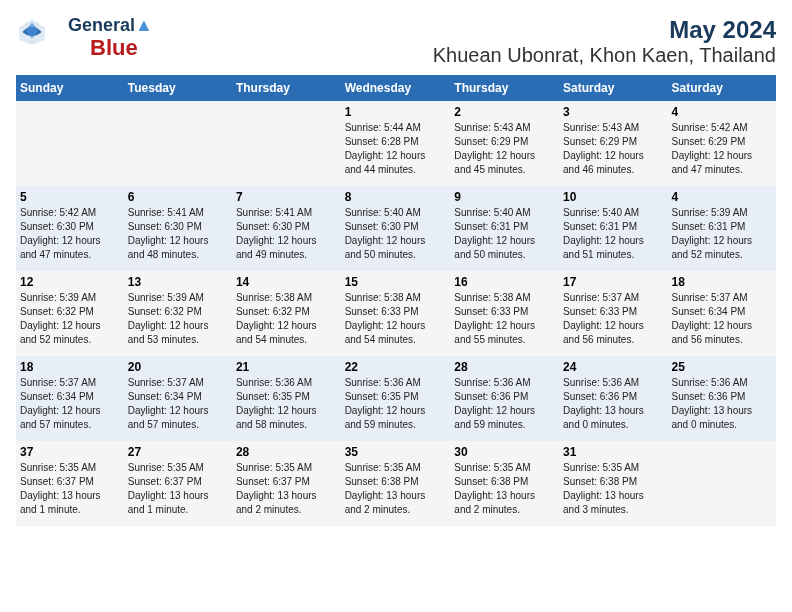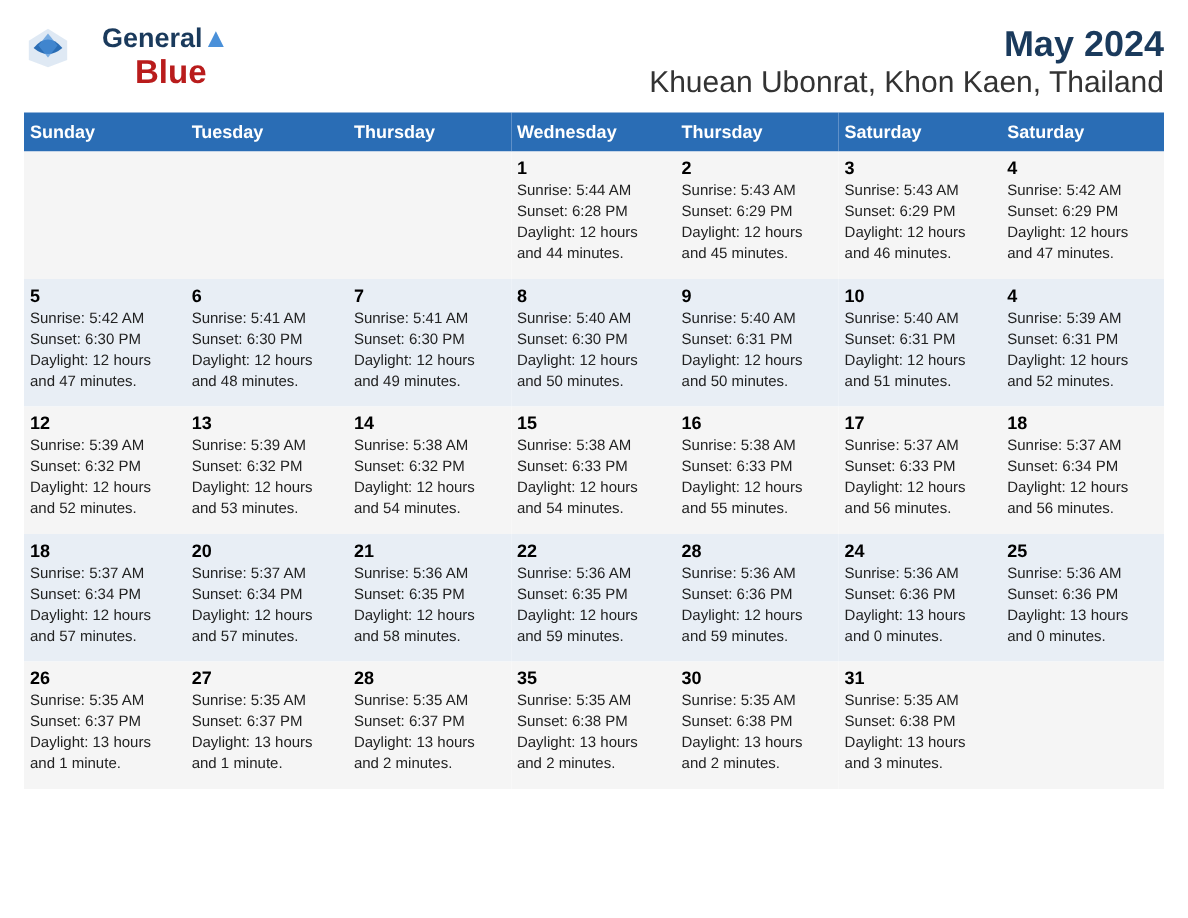--- a/index.html
+++ b/index.html
@@ -222,21 +222,21 @@
           <span class="day-num">24</span>
           <div class="day-info">Sunrise: 5:36 AM<br>Sunset: 6:36 PM<br>Daylight: 13 hours<br>and 0 minutes.</div>
         </td>
         <td>
           <span class="day-num">25</span>
           <div class="day-info">Sunrise: 5:36 AM<br>Sunset: 6:36 PM<br>Daylight: 13 hours<br>and 0 minutes.</div>
         </td>
       </tr>
       <tr>
         <td>
-          <span class="day-num">26</span>
+          <span class="day-num">37</span>
           <div class="day-info">Sunrise: 5:35 AM<br>Sunset: 6:37 PM<br>Daylight: 13 hours<br>and 1 minute.</div>
         </td>
         <td>
           <span class="day-num">27</span>
           <div class="day-info">Sunrise: 5:35 AM<br>Sunset: 6:37 PM<br>Daylight: 13 hours<br>and 1 minute.</div>
         </td>
         <td>
           <span class="day-num">28</span>
           <div class="day-info">Sunrise: 5:35 AM<br>Sunset: 6:37 PM<br>Daylight: 13 hours<br>and 2 minutes.</div>
         </td>

